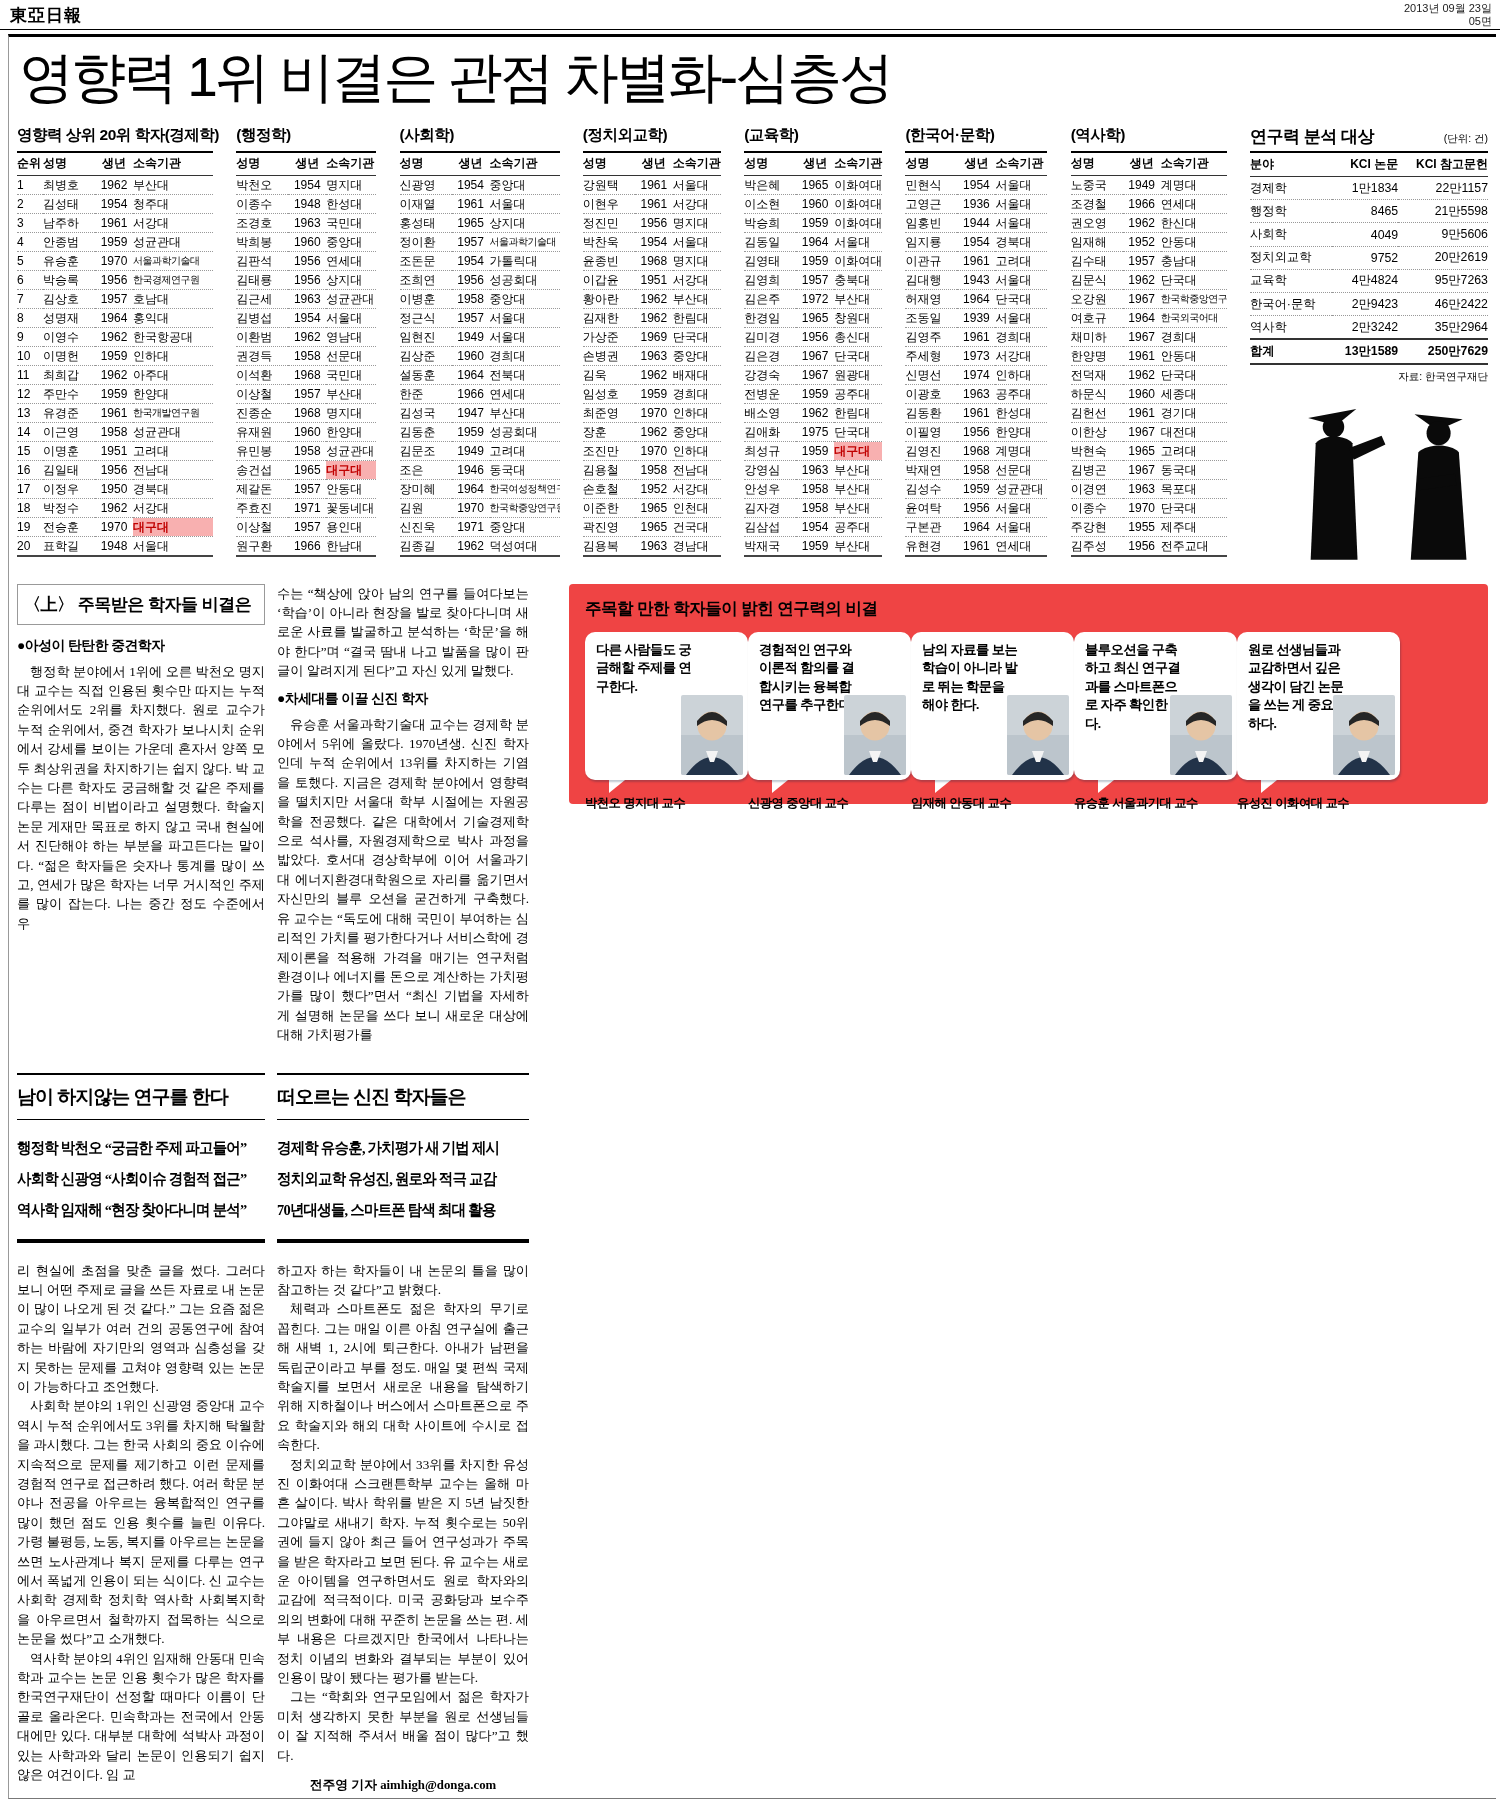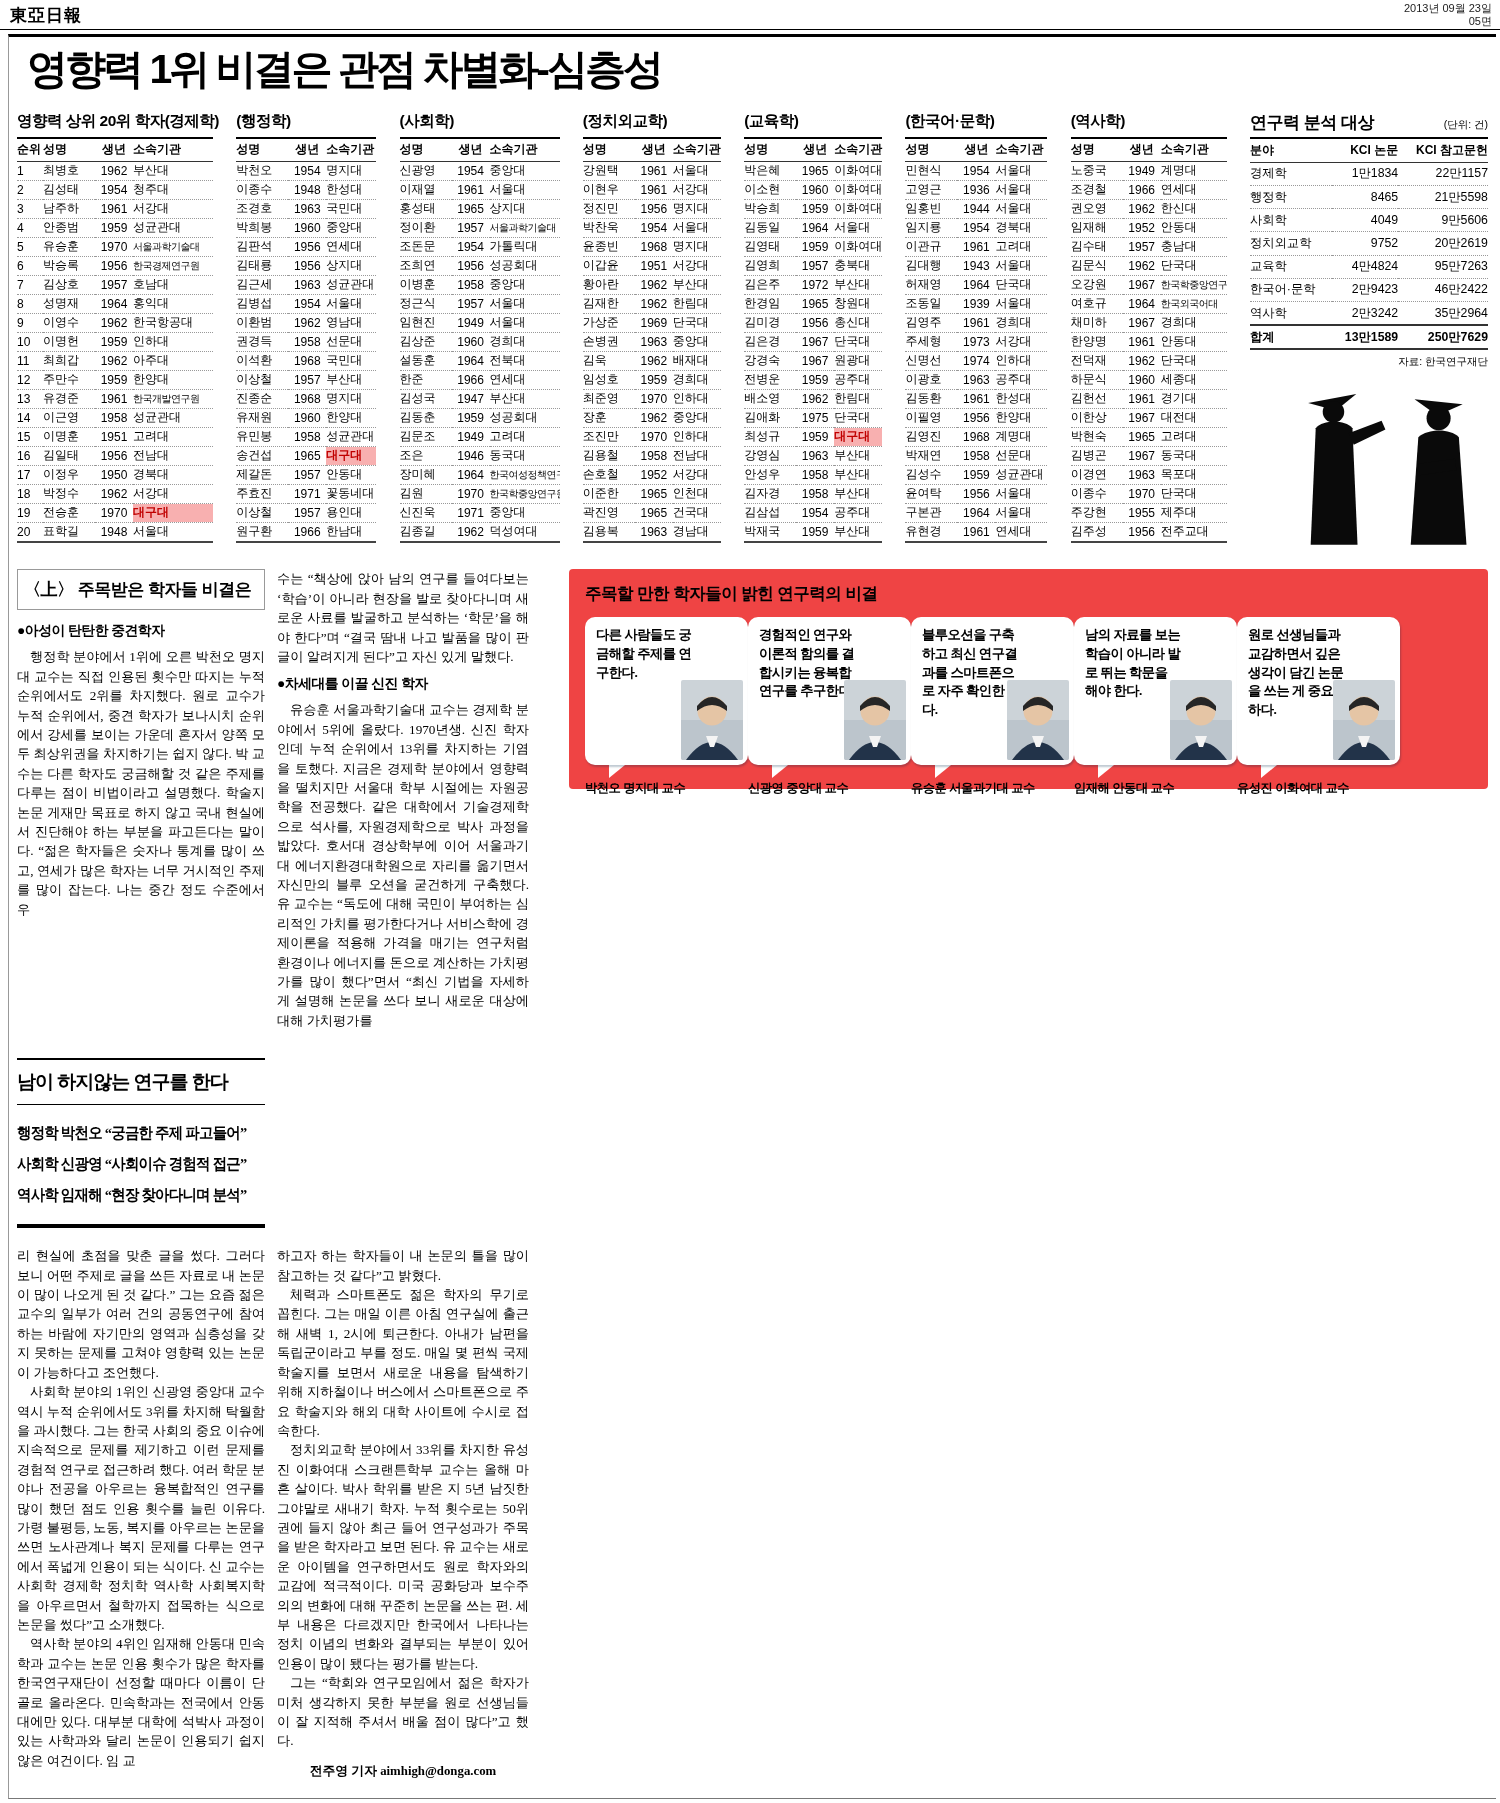--- a/index.html
+++ b/index.html
@@ -9,22 +9,22 @@
     font-family:"Liberation Sans", sans-serif; position:relative; overflow:hidden;
   }
   
   .masthead { display:flex; justify-content:space-between; align-items:flex-end;
     padding:4px 8px 2px 10px; height:30px; border-bottom:1px solid #000; }
   .paper-name { font-family:"Liberation Serif", serif; font-weight:bold; font-size:17px; letter-spacing:1px; }
   .issue-info { text-align:right; font-size:11px; line-height:12.5px; color:#222; }
   
   .frame { margin:4px 4px 0 8px; border-top:3px solid #000; border-left:1px solid #999;
     border-bottom:1px solid #777; height:1765px; padding:0 8px 0 8px; position:relative; }
-  .headline { font-size:41px; font-weight:700; letter-spacing:-3px; line-height:1.02;
-    padding:12px 0 4px 2px; white-space:nowrap;margin-left:8px; }
+  .headline { font-size:55px; font-weight:400; letter-spacing:-3px; line-height:1.02;
+    padding:12px 0 4px 2px; white-space:nowrap; }
   
   .tables-row { display:flex; justify-content:space-between; padding-top:16px; }
   .rtable-title { font-weight:bold; font-size:15.5px; height:26px; white-space:nowrap; letter-spacing:-0.5px; }
   table.rank-table { width:100%; border-collapse:collapse; font-size:12px; white-space:nowrap; table-layout:fixed; }
   .rank-table th { text-align:left; font-weight:bold; border-top:2px solid #000;
     border-bottom:1px solid #333; padding:2px 0 3px; font-size:12px; }
   .rank-table td { border-bottom:1px dotted #999; padding:0.5px 0; height:15.4px; overflow:hidden; }
   .rank-table tr:last-child td { border-bottom:2px solid #444; }
   .rank-table .cell-rank { width:26px;margin-top:12px; }
   .rank-table .cell-name { width:52px; }
@@ -1037,48 +1037,48 @@
         <path d="M5,80 Q31,44 57,80 Z" fill="#223349"></path>
         <path d="M25,56 L37,56 L33,67 L29,67 Z" fill="#f4f4f4"></path>
       </svg>
     </div>
     <div class="tail"></div>
     <div class="prof-name">신광영 중앙대 교수</div>
   </div>
 
   <div class="card-col">
     <div class="card">
+      <div class="quote">남의 자료를 보는 학습이 아니라 발로 뛰는 학문을 해야 한다.</div>
+      <svg class="photo" viewBox="0 0 62 80">
+        <rect width="62" height="80" fill="#ccd3d8"></rect>
+        <rect y="40" width="62" height="40" fill="#bcc5cc"></rect>
+        <circle cx="31" cy="31" r="14.5" fill="#e5c5a5"></circle>
+        <path d="M16,26 Q31,8 46,26 L46,31 Q31,19 16,31 Z" fill="#262626"></path>
+        <path d="M5,80 Q31,44 57,80 Z" fill="#223349"></path>
+        <path d="M25,56 L37,56 L33,67 L29,67 Z" fill="#f4f4f4"></path>
+      </svg>
+    </div>
+    <div class="tail"></div>
+    <div class="prof-name">임재해 안동대 교수</div>
+  </div>
+
+  <div class="card-col">
+    <div class="card">
       <div class="quote">블루오션을 구축하고 최신 연구결과를 스마트폰으로 자주 확인한다.</div>
       <svg class="photo" viewBox="0 0 62 80">
         <rect width="62" height="80" fill="#ccd3d8"></rect>
         <rect y="40" width="62" height="40" fill="#bcc5cc"></rect>
         <circle cx="31" cy="31" r="14.5" fill="#e5c5a5"></circle>
         <path d="M16,26 Q31,8 46,26 L46,31 Q31,19 16,31 Z" fill="#262626"></path>
         <path d="M5,80 Q31,44 57,80 Z" fill="#223349"></path>
         <path d="M25,56 L37,56 L33,67 L29,67 Z" fill="#f4f4f4"></path>
       </svg>
     </div>
     <div class="tail"></div>
     <div class="prof-name">유승훈 서울과기대 교수</div>
-  </div>
-
-  <div class="card-col">
-    <div class="card">
-      <div class="quote">남의 자료를 보는 학습이 아니라 발로 뛰는 학문을 해야 한다.</div>
-      <svg class="photo" viewBox="0 0 62 80">
-        <rect width="62" height="80" fill="#ccd3d8"></rect>
-        <rect y="40" width="62" height="40" fill="#bcc5cc"></rect>
-        <circle cx="31" cy="31" r="14.5" fill="#e5c5a5"></circle>
-        <path d="M16,26 Q31,8 46,26 L46,31 Q31,19 16,31 Z" fill="#262626"></path>
-        <path d="M5,80 Q31,44 57,80 Z" fill="#223349"></path>
-        <path d="M25,56 L37,56 L33,67 L29,67 Z" fill="#f4f4f4"></path>
-      </svg>
-    </div>
-    <div class="tail"></div>
-    <div class="prof-name">임재해 안동대 교수</div>
   </div>
 
   <div class="card-col">
     <div class="card">
       <div class="quote">원로 선생님들과 교감하면서 깊은 생각이 담긴 논문을 쓰는 게 중요하다.</div>
       <svg class="photo" viewBox="0 0 62 80">
         <rect width="62" height="80" fill="#ccd3d8"></rect>
         <rect y="40" width="62" height="40" fill="#bcc5cc"></rect>
         <circle cx="31" cy="31" r="14.5" fill="#e5c5a5"></circle>
         <path d="M16,26 Q31,8 46,26 L46,31 Q31,19 16,31 Z" fill="#262626"></path>
@@ -1095,20 +1095,28 @@
 
   <div class="features-row">
     <div class="feature">
       <div class="feature-title">남이 하지않는 연구를 한다</div>
       <div class="feature-lines">
           <div class="feat-line">행정학 박천오 “궁금한 주제 파고들어”</div>
           <div class="feat-line">사회학 신광영 “사회이슈 경험적 접근”</div>
           <div class="feat-line">역사학 임재해 “현장 찾아다니며 분석”</div>
         </div>
     </div>
+    <div class="feature">
+      <div class="feature-title">떠오르는 신진 학자들은</div>
+      <div class="feature-lines">
+          <div class="feat-line">경제학 유승훈, 가치평가 새 기법 제시</div>
+          <div class="feat-line">정치외교학 유성진, 원로와 적극 교감</div>
+          <div class="feat-line">70년대생들, 스마트폰 탐색 최대 활용</div>
+        </div>
+    </div>
   </div>
 
   <div class="bottom-row">
     <div class="acol1 body-text">
         <p>리 현실에 초점을 맞춘 글을 썼다. 그러다 보니 어떤 주제로 글을 쓰든 자료로 내 논문이 많이 나오게 된 것 같다.” 그는 요즘 젊은 교수의 일부가 여러 건의 공동연구에 참여하는 바람에 자기만의 영역과 심층성을 갖지 못하는 문제를 고쳐야 영향력 있는 논문이 가능하다고 조언했다.</p>
         <p class="indent">사회학 분야의 1위인 신광영 중앙대 교수 역시 누적 순위에서도 3위를 차지해 탁월함을 과시했다. 그는 한국 사회의 중요 이슈에 지속적으로 문제를 제기하고 이런 문제를 경험적 연구로 접근하려 했다. 여러 학문 분야나 전공을 아우르는 융복합적인 연구를 많이 했던 점도 인용 횟수를 늘린 이유다. 가령 불평등, 노동, 복지를 아우르는 논문을 쓰면 노사관계나 복지 문제를 다루는 연구에서 폭넓게 인용이 되는 식이다. 신 교수는 사회학 경제학 정치학 역사학 사회복지학을 아우르면서 철학까지 접목하는 식으로 논문을 썼다”고 소개했다.</p>
         <p class="indent">역사학 분야의 4위인 임재해 안동대 민속학과 교수는 논문 인용 횟수가 많은 학자를 한국연구재단이 선정할 때마다 이름이 단골로 올라온다. 민속학과는 전국에서 안동대에만 있다. 대부분 대학에 석박사 과정이 있는 사학과와 달리 논문이 인용되기 쉽지 않은 여건이다. 임 교</p>
       </div>
     <div class="acol2">
       <div class="body-text">

